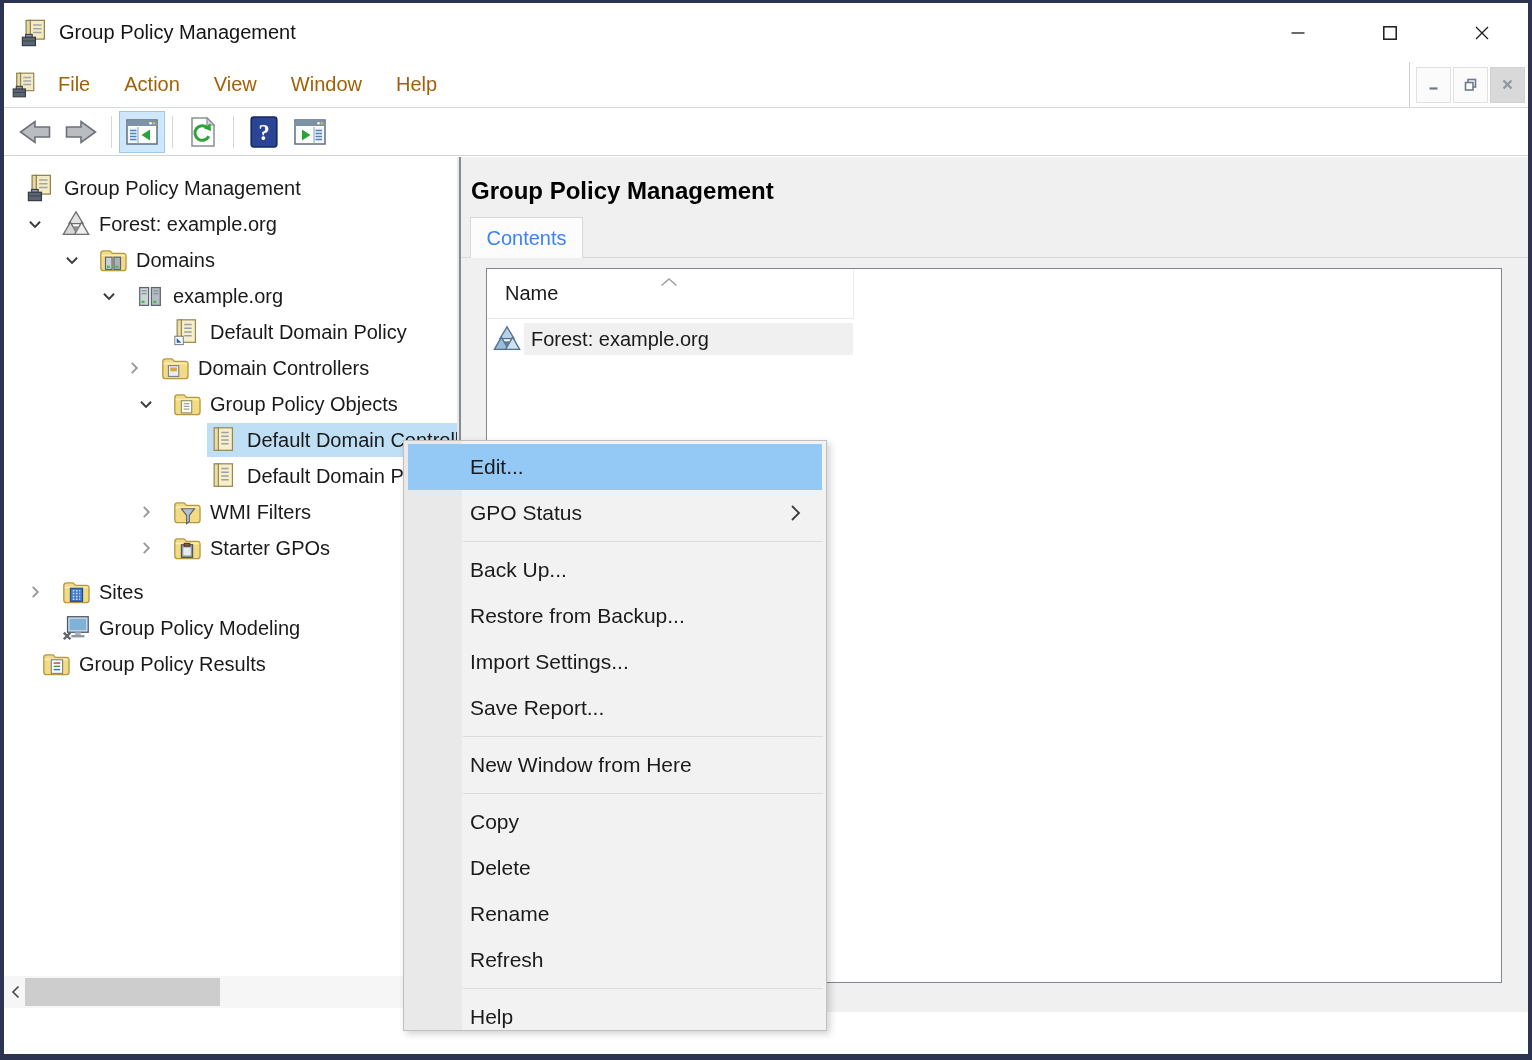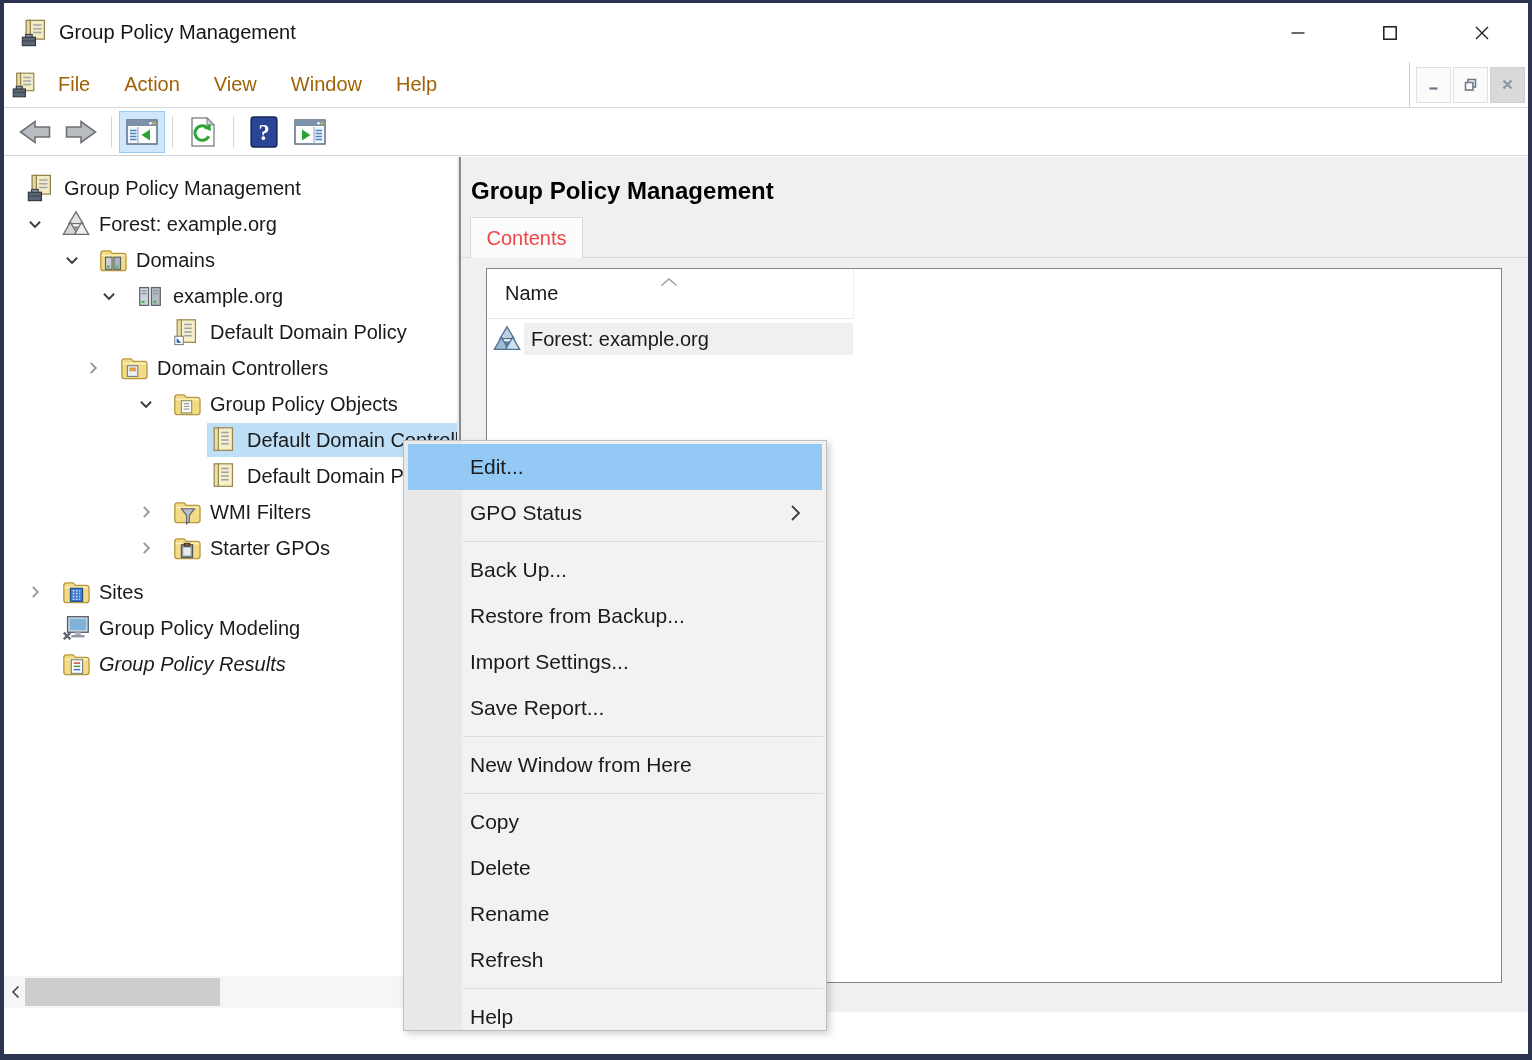--- a/index.html
+++ b/index.html
@@ -48,21 +48,21 @@
   .tbody.sel{background:var(--tree-sel);}
 
   .hscroll{position:absolute;left:4px;top:976px;width:453px;height:32px;background:#f6f6f6;z-index:5;}
   .hs-arrow{position:absolute;left:0;top:0;width:22px;height:32px;display:flex;align-items:center;justify-content:center;background:transparent;border:none;padding:0;}
   .hs-arrow svg{width:9px;height:14px;}
   .hs-thumb{position:absolute;left:21px;top:2px;width:195px;height:28px;background:#cdcdcd;}
 
   
   .content-pane{position:absolute;left:459px;top:157px;right:4px;height:855px;background:var(--pane-bg);border-left:2px solid #848b94;}
   .cp-title{position:absolute;left:10px;top:20px;font-size:24px;font-weight:bold;color:#000;}
-  .tab{position:absolute;left:9px;top:60px;width:113px;height:41px;background:#fcfcfc;border:1px solid #d9d9d9;border-bottom:none;display:flex;align-items:center;justify-content:center;font-size:20px;color:#ef4444;z-index:2;}
+  .tab{position:absolute;left:9px;top:60px;width:113px;height:41px;background:#fcfcfc;border:1px solid #d9d9d9;border-bottom:none;display:flex;align-items:center;justify-content:center;font-size:20px;color:#3b82f6;z-index:2;}
   .tab-line{position:absolute;left:0;right:0;top:100px;height:1px;background:#d9d9d9;}
   .listbox{position:absolute;left:25px;top:111px;width:1016px;height:715px;background:#fff;border:1px solid #82878f;}
   .lv-header{position:relative;height:50px;}
   .lv-col{position:absolute;left:18px;top:13px;font-size:20px;color:#1a1a1a;}
   .lv-sort{position:absolute;left:172px;top:4px;width:20px;height:10px;}
   .lv-sort svg{width:20px;height:10px;}
   .lv-underline{position:absolute;left:0;top:49px;width:366px;height:1px;background:#e6e6e6;}
   .lv-colsep{position:absolute;left:366px;top:0;width:1px;height:50px;background:#ededed;}
   .lrow{position:absolute;left:2px;top:54px;height:32px;width:364px;display:flex;align-items:center;}
   .lrow .icn{margin-left:3px;}
@@ -305,21 +305,21 @@
                 <rect x="9" y="3" width="16" height="24" fill="#f7efc9" stroke="#97884e" stroke-width="1.3"></rect>
                 <rect x="5.5" y="3" width="4.5" height="24" fill="#eadfa9" stroke="#97884e" stroke-width="1.3"></rect>
                 <path d="M13 8h8M13 12h8M13 16h8M13 20h8" stroke="#9aa1a9" stroke-width="1.7"></path>
                 <rect x="3" y="20.5" width="9" height="9" fill="#fff" stroke="#6f6f6f"></rect>
                 <path d="M5 27.5v-5l5 5z" fill="#1b62c4"></path>
               </svg>
             </span>
             <span>Default Domain Policy</span>
           </span>
         </div>
-        <div class="trow" style="padding-left: 78px;">
+        <div class="trow" style="padding-left: 119px;">
           <span class="expander">
             <svg viewBox="0 0 16 16">
               <path d="M6 3.5l4.5 4.5L6 12.5" fill="none" stroke="#9a9a9a" stroke-width="1.7"></path>
             </svg>
           </span>
           <span class="tbody">
             <span class="icn">
               <svg viewBox="0 0 32 32">
                 <path d="M3 9.2c0-1.8 1-2.9 2.9-2.9h6.9l2.7 2.7H27c1.8 0 2.9 1.1 2.9 2.9v12.6c0 1.8-1.1 2.9-2.9 2.9H5.9C4 27.4 3 26.3 3 24.5z" fill="#f3da85" stroke="#b5983f" stroke-width="1.4"></path>
                 <path d="M4 11.2h25" stroke="#fbeeb7" stroke-width="1.8"></path>
@@ -436,21 +436,21 @@
                 <rect x="7" y="4" width="22" height="16.5" fill="#dfe6ee" stroke="#4d5663" stroke-width="1.4"></rect>
                 <rect x="9" y="6" width="18" height="12.5" fill="#7fb2d9"></rect>
                 <rect x="15" y="20.5" width="6" height="3" fill="#aab3bd"></rect>
                 <rect x="11" y="23.5" width="14" height="2.5" fill="#8d97a3"></rect>
                 <path d="M3 21l7 7M10 21l-7 7" stroke="#5d6670" stroke-width="2.6"></path>
               </svg>
             </span>
             <span>Group Policy Modeling</span>
           </span>
         </div>
-        <div class="trow" style="padding-left: 20px; font-style: italic;">
+        <div class="trow" style="">
           <span class="expander"></span>
           <span class="tbody">
             <span class="icn">
               <svg viewBox="0 0 32 32">
                 <path d="M3 9.2c0-1.8 1-2.9 2.9-2.9h6.9l2.7 2.7H27c1.8 0 2.9 1.1 2.9 2.9v12.6c0 1.8-1.1 2.9-2.9 2.9H5.9C4 27.4 3 26.3 3 24.5z" fill="#f3da85" stroke="#b5983f" stroke-width="1.4"></path>
                 <path d="M4 11.2h25" stroke="#fbeeb7" stroke-width="1.8"></path>
                 <rect x="11" y="11.5" width="12" height="14.5" fill="#fff" stroke="#7a828c" stroke-width="1.2"></rect>
                 <path d="M13.5 15h7" stroke="#c94a3d" stroke-width="1.6"></path>
                 <path d="M13.5 18.5h7" stroke="#3f9a4d" stroke-width="1.6"></path>
                 <path d="M13.5 22h7" stroke="#3f6fc0" stroke-width="1.6"></path>

